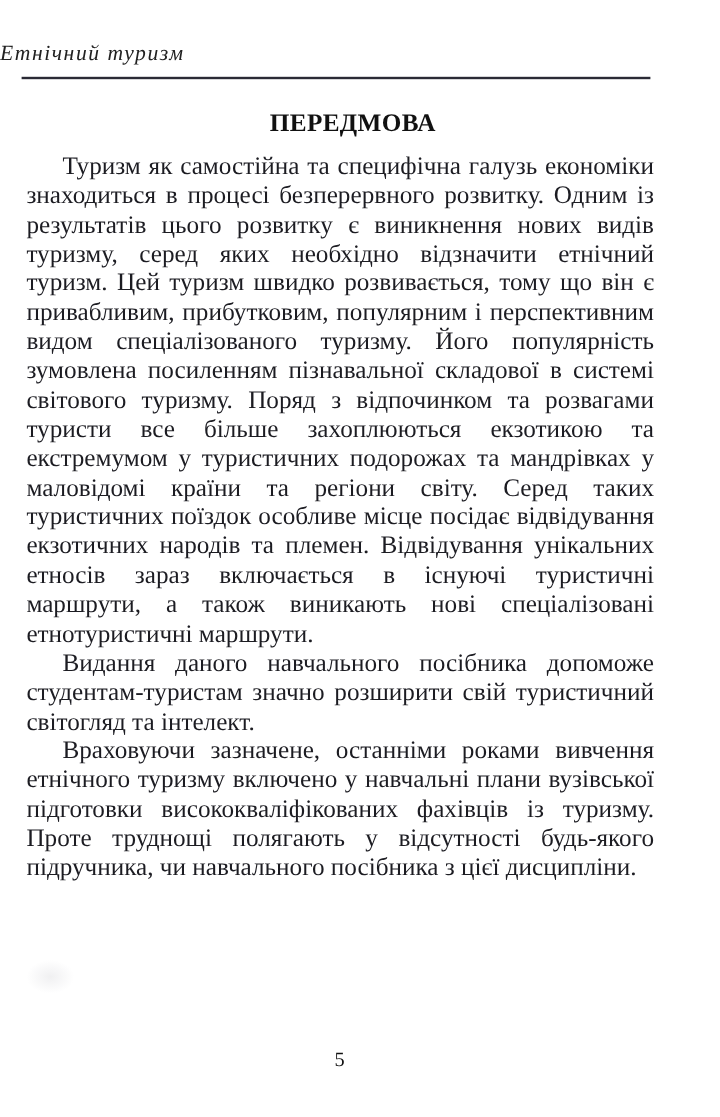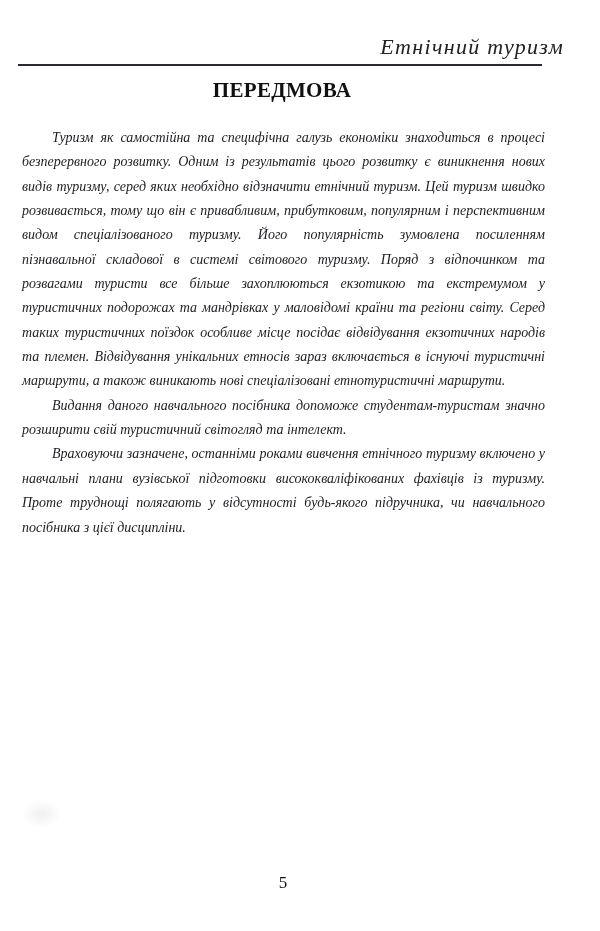--- a/index.html
+++ b/index.html
@@ -10,23 +10,23 @@
     position: relative;
     overflow: hidden;
     font-family: "Liberation Serif", "DejaVu Serif", serif;
     color: #1a1a1f;
   }
   .running-header {
     position: absolute;
     top: 34px;
     left: 0;
     width: 564px;
-    text-align: right;
+    text-align: left;
     font-style: italic;
-    font-size: 22px;
+    font-size: 18px;
     letter-spacing: 1.3px;
     color: #222;
   }
   .header-rule {
     position: absolute;
     top: 64px;
     left: 18px;
     width: 524px;
     height: 2px;
     background: #2a2a35;
@@ -40,25 +40,24 @@
     font-weight: bold;
     font-size: 21px;
     letter-spacing: 0.3px;
     color: #111;
   }
   .body-text {
     position: absolute;
     top: 126px;
     left: 22px;
     width: 523px;
-    font-size: 14px;
+    font-size: 21px;
     line-height: 24.35px;
     text-align: justify;
     color: #1c1c22;
-    font-style: italic;
   }
   .body-text p {
     margin: 0;
     text-indent: 30px;
     text-align-last: left;
   }
   .page-number {
     position: absolute;
     top: 873px;
     left: 0;
@@ -75,21 +74,21 @@
     height: 28px;
     background: radial-gradient(ellipse at center, rgba(225,225,228,0.5), rgba(255,255,255,0) 70%);
   }
 </style>
 </head>
 <body>
 
 <div class="running-header">Етнічний туризм</div>
 <div class="header-rule"></div>
 
-<h1 class="title" style="margin:0;">ПЕРЕДМОВА</h1>
+<h1 class="title" style="margin:12px;">ПЕРЕДМОВА</h1>
 
 <div class="body-text">
   <p>Туризм як самостійна та специфічна галузь економіки знаходиться в процесі безперервного розвитку. Одним із результатів цього розвитку є виникнення нових видів туризму, серед яких необхідно відзначити етнічний туризм. Цей туризм швидко розвивається, тому що він є привабливим, прибутковим, популярним і перспективним видом спеціалізованого туризму. Його популярність зумовлена посиленням пізнавальної складової в системі світового туризму. Поряд з відпочинком та розвагами туристи все більше захоплюються екзотикою та екстремумом у туристичних подорожах та мандрівках у маловідомі країни та регіони світу. Серед таких туристичних поїздок особливе місце посідає відвідування екзотичних народів та племен. Відвідування унікальних етносів зараз включається в існуючі туристичні маршрути, а також виникають нові спеціалізовані етнотуристичні маршрути.</p>
   <p>Видання даного навчального посібника допоможе студентам-туристам значно розширити свій туристичний світогляд та інтелект.</p>
   <p>Враховуючи зазначене, останніми роками вивчення етнічного туризму включено у навчальні плани вузівської підготовки висококваліфікованих фахівців із туризму. Проте труднощі полягають у відсутності будь-якого підручника, чи навчального посібника з цієї дисципліни.</p>
 </div>
 
 <div class="smudge"></div>
 
 <div class="page-number">5</div>

